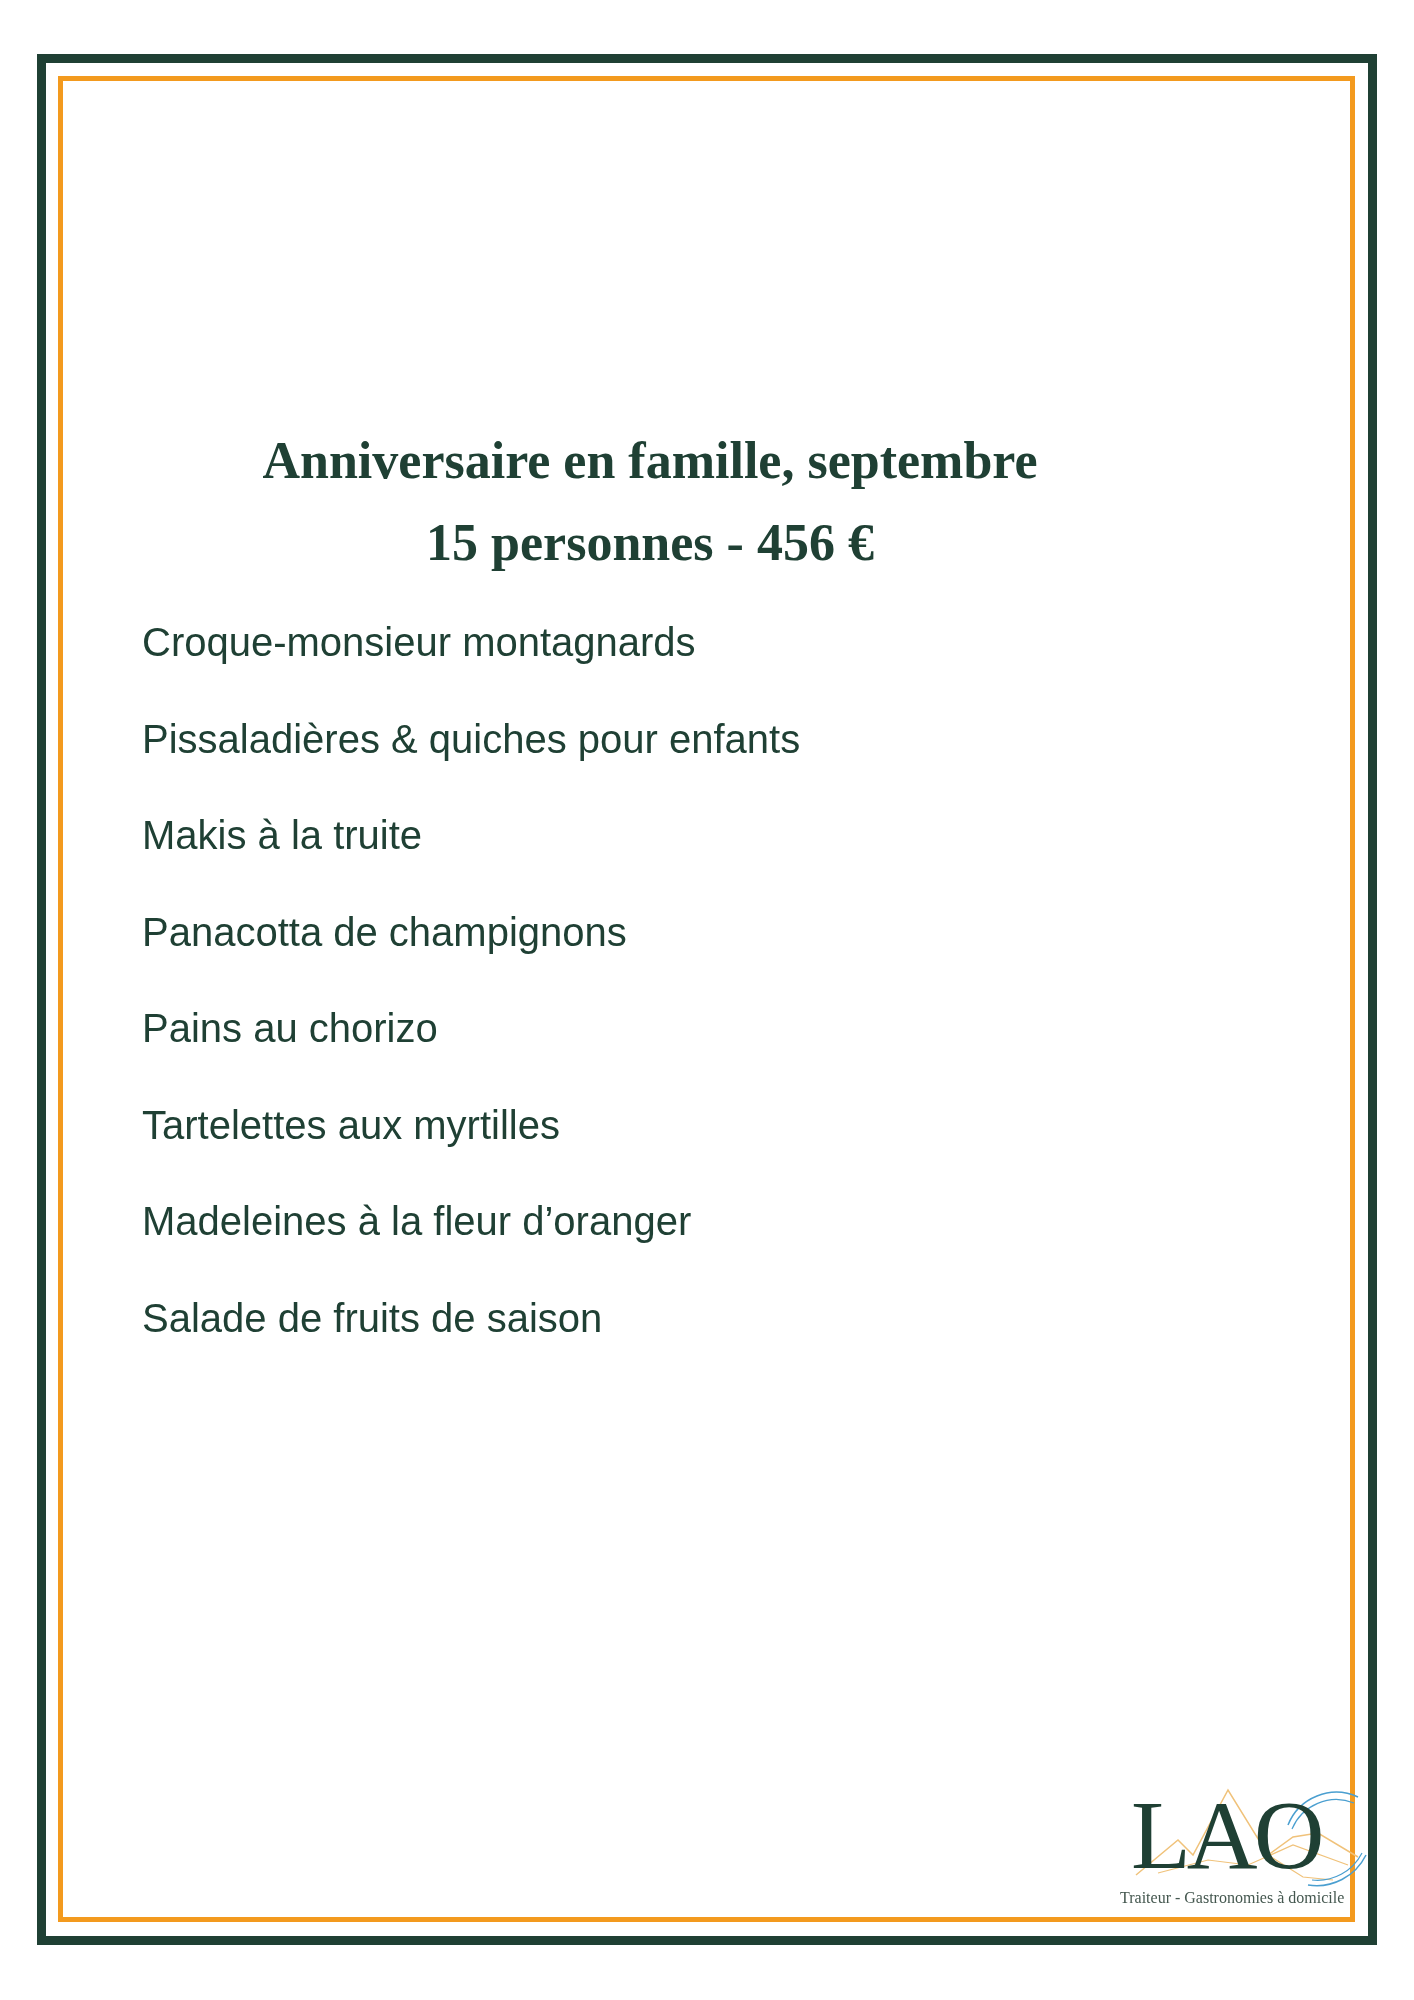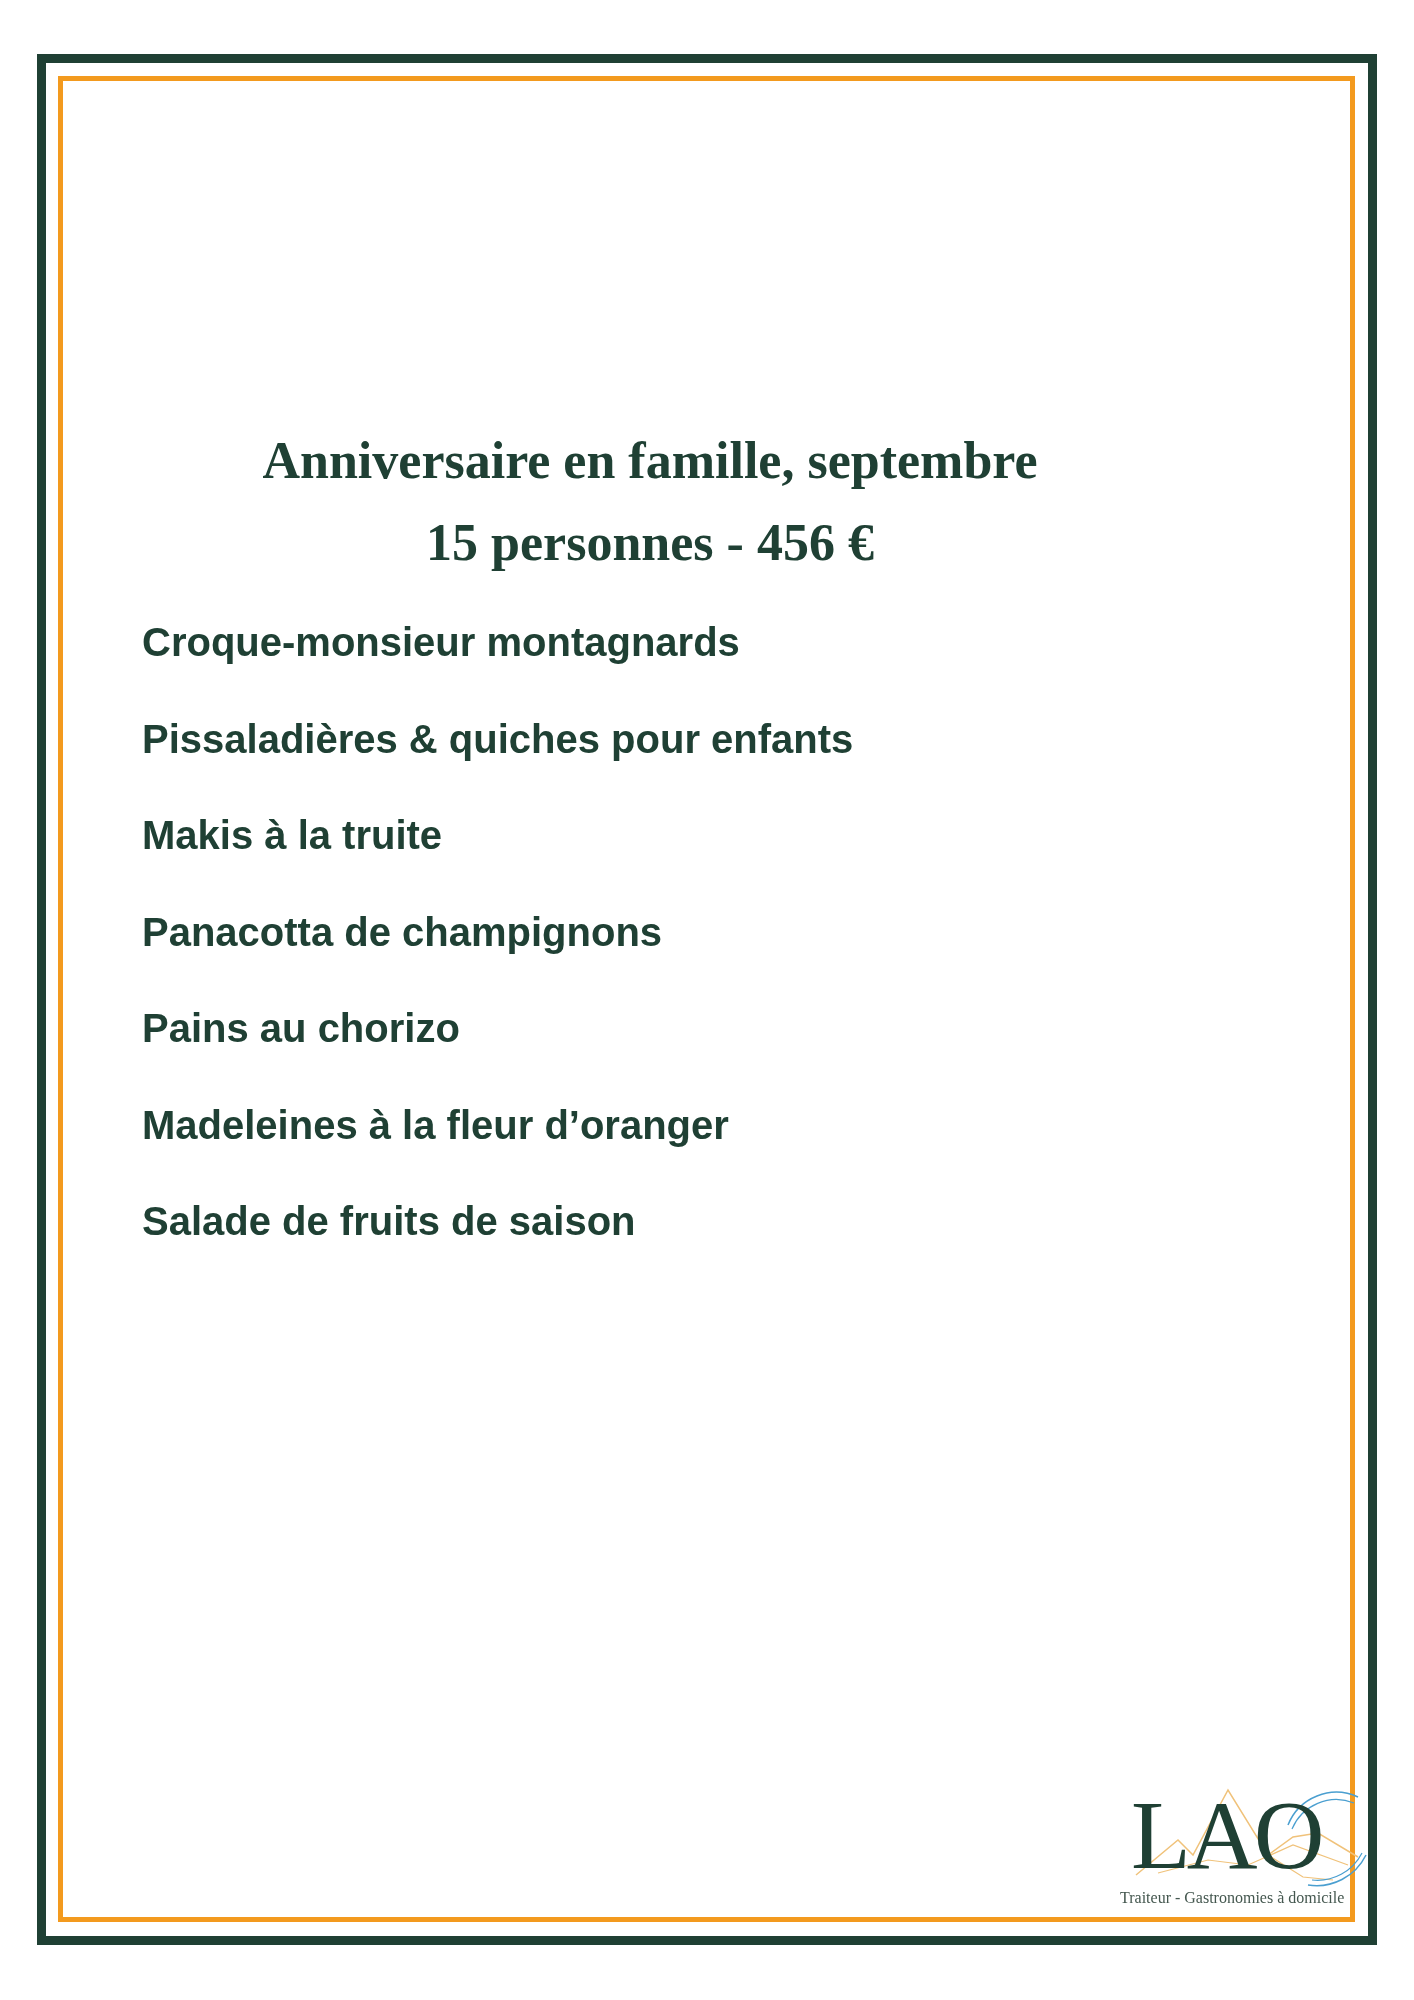--- a/index.html
+++ b/index.html
@@ -47,21 +47,20 @@
     .menu-list {
       position: absolute;
       left: 142px;
       top: 612px;
       margin: 0;
       padding: 0;
       list-style: none;
       color: #1f4034;
       font-family: "Liberation Sans", "DejaVu Sans", sans-serif;
       font-size: 40px;
-      font-weight: bold;
     }
     .menu-item {
       height: 96.5px;
       line-height: 60px;
       white-space: nowrap;
     }
     .logo {
       position: absolute;
       left: 1085px;
       top: 1785px;
@@ -105,20 +104,21 @@
   <span class="title-line">Anniversaire en famille, septembre</span>
   <span class="title-line">15 personnes - 456 €</span>
 </div>
 
 <ul class="menu-list">
   <li class="menu-item">Croque-monsieur montagnards</li>
   <li class="menu-item">Pissaladières &amp; quiches pour enfants</li>
   <li class="menu-item">Makis à la truite</li>
   <li class="menu-item">Panacotta de champignons</li>
   <li class="menu-item">Pains au chorizo</li>
+  <li class="menu-item">Tartelettes aux myrtilles</li>
   <li class="menu-item">Madeleines à la fleur d’oranger</li>
   <li class="menu-item">Salade de fruits de saison</li>
 </ul>
 
 <div class="logo">
   <svg class="logo-svg" width="260" height="110" viewBox="0 0 260 110">
 
     <polyline points="18,90 60,55 75,70 110,5 150,70 175,52 200,48 240,72" fill="none" stroke="#f0c27a" stroke-width="1.5"></polyline>
     <polyline points="40,88 90,75 130,80 175,60 230,80" fill="none" stroke="#f0c27a" stroke-width="1.2"></polyline>
     <polyline points="150,70 185,92 215,95" fill="none" stroke="#f0c27a" stroke-width="1.2"></polyline>

